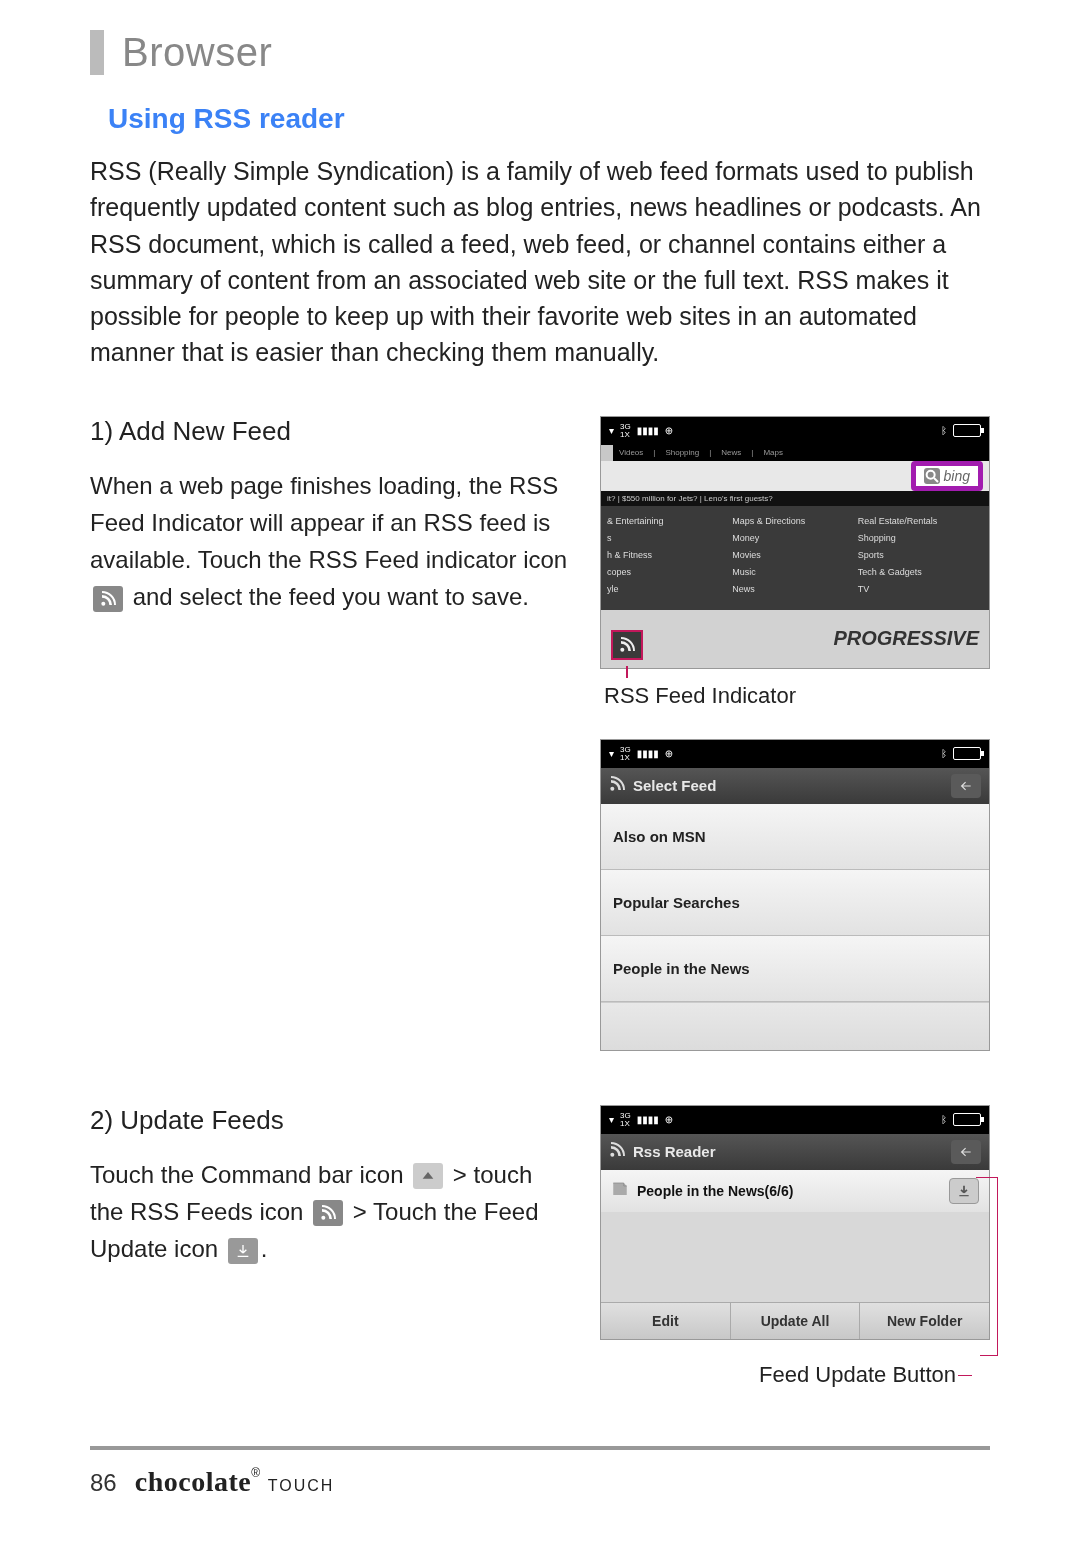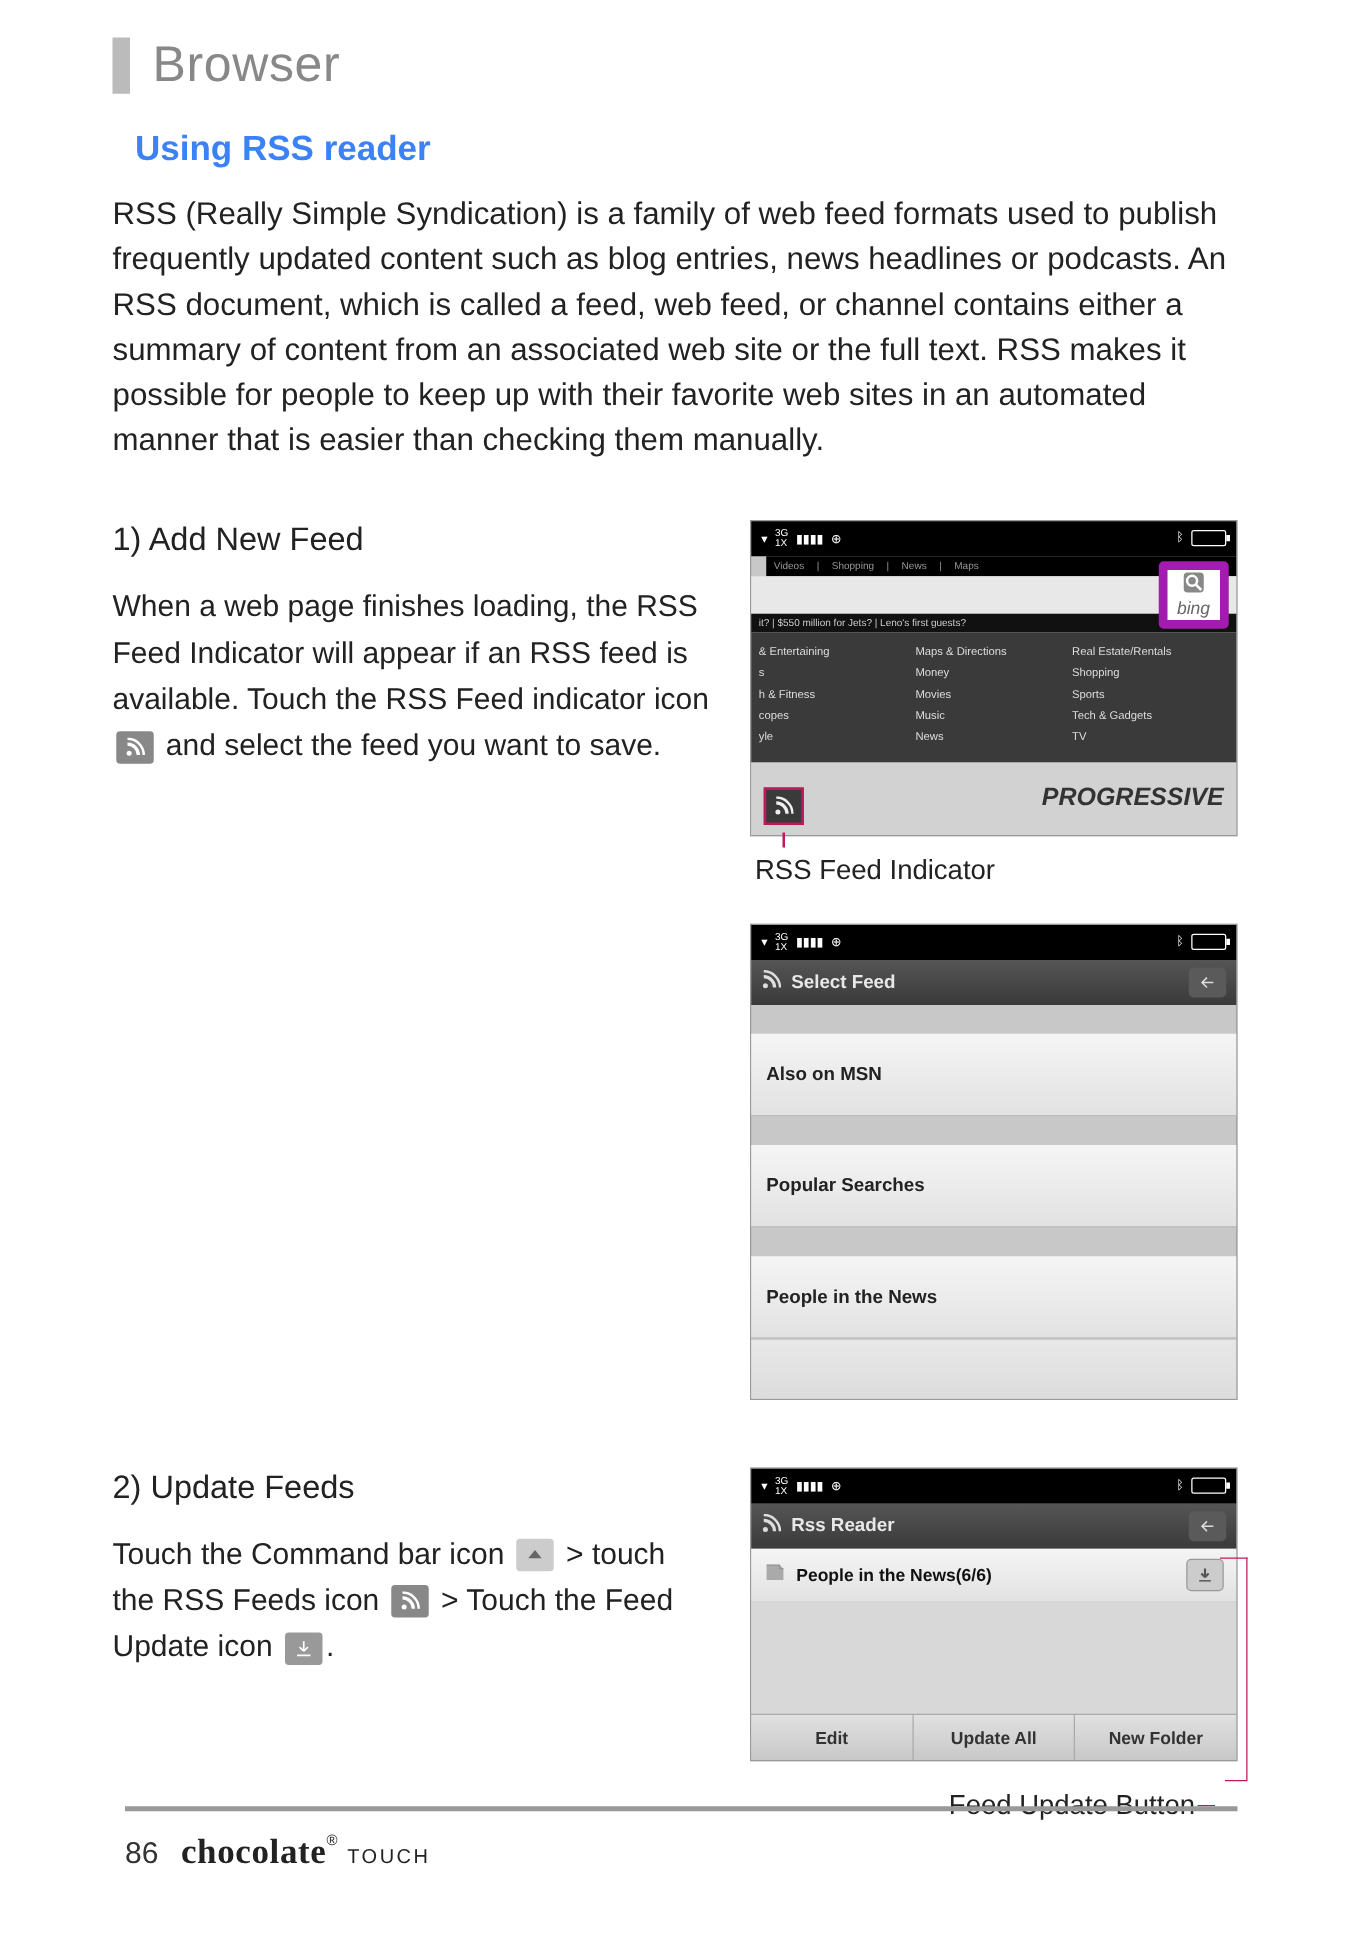--- a/index.html
+++ b/index.html
@@ -108,22 +108,22 @@
   .search-row {
     background: #e8e8e8;
     height: 30px;
     display: flex;
     justify-content: flex-end;
     align-items: center;
     padding: 0 6px;
   }
   .bing-badge {
     display:flex; align-items:center; gap:4px;
-    background:#fff; border:7px solid #a21caf; border-radius:4px;
-    padding:2px 8px; font-style:italic; font-size:14px; color:#666;flex-direction:column;
+    background:#fff; border:5px solid #a21caf; border-radius:4px;
+    padding:2px 8px; font-style:italic; font-size:14px; color:#666;
   }
   .bing-badge .mag { width:16px;height:16px;background:#888;border-radius:3px;display:inline-flex;align-items:center;justify-content:center; }
   .ticker {
     background:#111; color:#ccc; font-size:8px; padding:3px 6px;
   }
   .cats {
     display:flex; background:#3a3a3a; color:#ddd; font-size:9px; padding:10px 6px 16px 6px;
   }
   .cats-col { flex:1; display:flex; flex-direction:column; gap:7px; }
   .browser-bottom {
@@ -156,21 +156,21 @@
   }
   .titlebar-left { display:flex; align-items:center; gap:8px; }
   .back-btn {
     width:30px; height:24px; background:#5a5a5a; border-radius:4px;
     display:flex; align-items:center; justify-content:center;
   }
   .feed-list .row {
     background: linear-gradient(#f5f5f5,#e2e2e2);
     border-bottom:1px solid #bbb;
     padding:24px 12px;
-    font-size:15px; color:#222; font-weight:bold;margin-top:23px;
+    font-size:15px; color:#222; font-weight:bold;
   }
   .feed-list .spacer { height:48px; background: linear-gradient(#e8e8e8,#dcdcdc); border-top:1px solid #ccc; }
 
   
   .reader-row {
     display:flex; align-items:center; justify-content:space-between;
     background: linear-gradient(#f5f5f5,#e2e2e2);
     padding:8px 10px; font-size:14px; color:#111; font-weight:bold;
   }
   .reader-row-left { display:flex; align-items:center; gap:8px; }
@@ -201,21 +201,21 @@
     content:"";
     position:absolute;
     right:18px; top:50%;
     width:14px; height:1px;
     background:#c2185b;
   }
 
   
   .footer {
     position:absolute;
-    left:100px; right:90px; bottom:54px;
+    left:90px; right:90px; bottom:54px;
     border-top: 4px solid #999;
     padding-top: 16px;
     display:flex; align-items:baseline; gap:18px;
   }
   .page-num { font-size:24px; color:#333; }
   .brand { font-size:28px; color:#222; }
   .brand .choc { font-weight:bold; font-family: Georgia, serif; letter-spacing:0.5px; }
   .brand .reg { font-size:12px; vertical-align: top; }
   .brand .touch { font-size:16px; letter-spacing:2px; font-weight:normal; }
 

